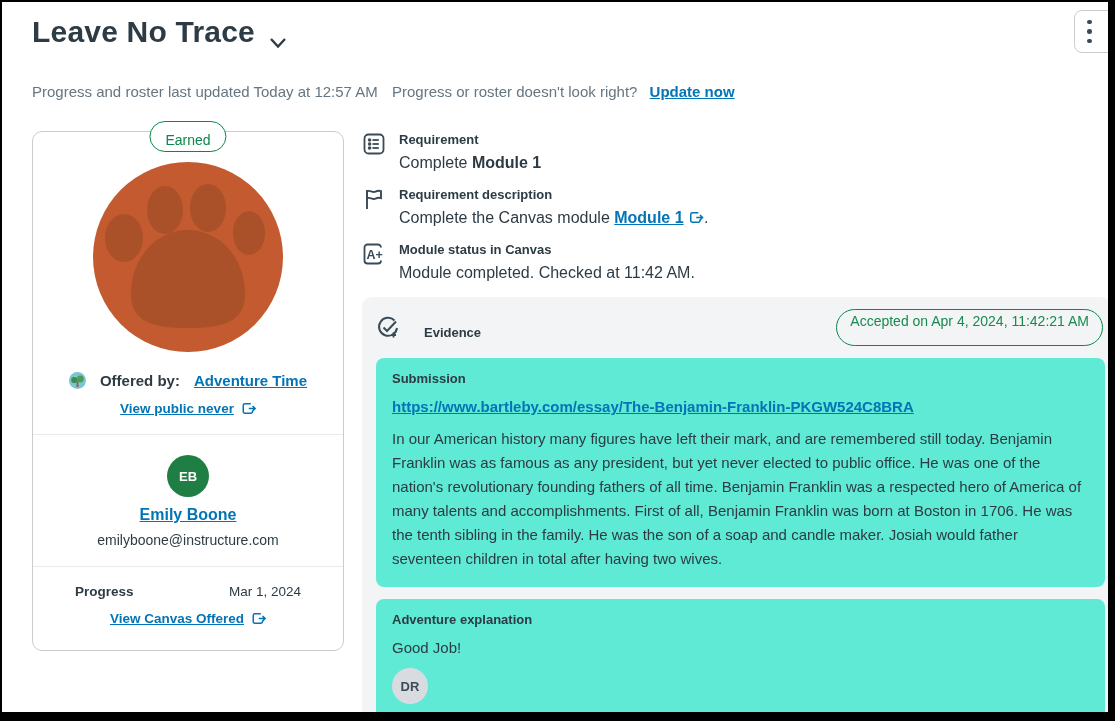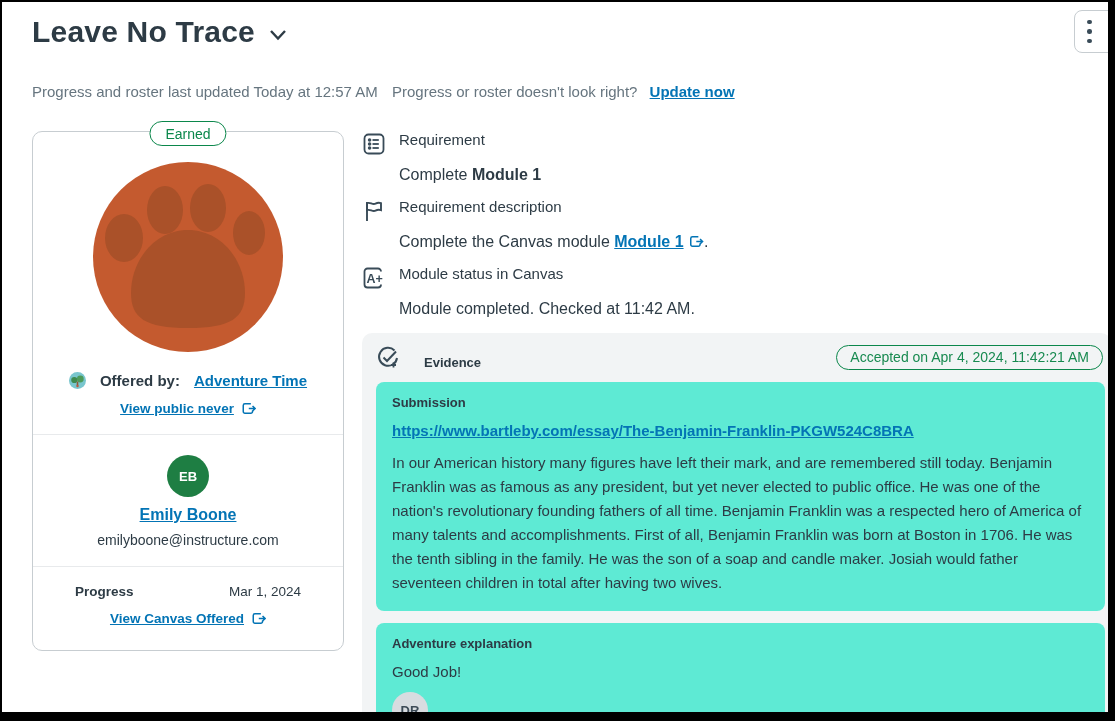--- a/index.html
+++ b/index.html
@@ -3,72 +3,72 @@
 <meta charset="utf-8">
 <style>
   * { margin:0; padding:0; box-sizing:border-box; }
   html,body { background:#000; }
   body { font-family:"Liberation Sans", sans-serif; color:#2D3B45; }
   .frame { width:1115px; height:721px; background:#000; padding:2px 7px 9px 2px; }
   .screen { width:100%; height:100%; background:#fff; overflow:hidden; position:relative; }
 
   
   .header { padding:13px 0 0 30px; position:relative; }
-  .title-row { display:flex; align-items:center; gap:14px; }
+  .title-row { display:flex; align-items:flex-end; gap:14px; }
   .page-title { font-size:30px; font-weight:700; color:#2D3B45; letter-spacing:.2px; }
   .chevron-svg { stroke:#2D3B45; stroke-width:2.4; fill:none; margin-top:6px; }
   .kebab-btn { position:absolute; top:8px; right:-10px; width:44px; height:43px;
     background:#fff; border:1px solid #C7CDD1; border-radius:8px; cursor:pointer;
     display:flex; flex-direction:column; align-items:flex-start; justify-content:center; gap:5px; padding-left:12px; }
   .kebab-btn i { width:4.5px; height:4.5px; border-radius:50%; background:#394B58; }
 
   .status-line { margin:34px 0 0 30px; font-size:15px; color:#66757F; }
   .status-line .spacer { display:inline-block; width:10px; }
   a, .link { color:#0374B5; text-decoration:underline; font-weight:700; cursor:pointer; }
   .update-link { margin-left:8px; }
 
   
   .main { display:flex; align-items:flex-start; margin:31px 0 0 30px; gap:18px; }
 
   
   .badge-card { position:relative; width:312px; flex-shrink:0; background:#fff;
     border:1px solid #C7CDD1; border-radius:10px; padding:24px 0 24px; text-align:center; }
   .earned-pill { position:absolute; top:-11px; left:50%; transform:translateX(-50%);
     background:#fff; border:1px solid #0B874B; color:#0B874B; font-size:14px;
-    padding:4px 15px 3px; border-radius:999px; }
+    padding:10px 15px 3px; border-radius:999px; }
   .paw-wrap { margin:6px auto 10px; width:190px; height:190px; }
   .offered-row { display:flex; align-items:center; justify-content:center; gap:14px;
     font-size:15px; font-weight:700; margin-top:6px; }
   .org-icon { width:17px; height:17px; }
   .small-link-row { margin-top:12px; font-size:13.5px; display:flex; justify-content:center; align-items:center; gap:7px; }
   .divider { border:none; border-top:1px solid #E8EAEC; margin:18px 0 0; }
   .avatar { border-radius:50%; display:flex; align-items:center; justify-content:center; font-weight:700; }
   .avatar-eb { width:42px; height:42px; background:#1E7E43; color:#fff; font-size:13px; margin:20px auto 0; }
   .recipient-name { display:block; font-size:16px; margin-top:9px; }
   .recipient-email { font-size:14px; margin-top:8px; color:#2D3B45; }
   .awarded-row { display:flex; justify-content:space-between; padding:0 42px; margin-top:17px; font-size:13.5px; }
   .awarded-label { font-weight:700; }
   .ext-svg { stroke:#0374B5; stroke-width:1.6; fill:none; }
 
   
   .details-col { flex:1; min-width:0; }
   .detail-row { display:flex; gap:13px; margin-bottom:13px; }
   .detail-icon { width:24px; height:24px; flex-shrink:0; margin-top:1px; }
-  .detail-label { font-size:15px; font-weight:400; line-height:17px; }
-  .detail-value { font-size:16px; margin-top:16px; line-height:21px; }
+  .detail-label { font-size:13px; font-weight:700; line-height:17px; }
+  .detail-value { font-size:16px; margin-top:4px; line-height:21px; }
   .bold { font-weight:700; }
 
   
   .evidence-box { background:#F2F4F5; border-radius:10px; margin-top:14px;
     padding:12px 6px 10px 14px; margin-right:-3px; }
   .evidence-header { display:flex; align-items:center; justify-content:space-between; padding-right:2px; }
   .evidence-title { display:flex; align-items:flex-end; gap:24px; }
   .evidence-title span { font-size:13px; font-weight:700; }
   .accepted-pill { border:1px solid #0B874B; color:#188A50; border-radius:999px;
-    font-size:14px; padding:3px 13px 4px; background:transparent; white-space:nowrap; }
+    font-size:14px; padding:3px 13px 16px; background:transparent; white-space:nowrap; }
   .white-card { background:#5eead4; border-radius:8px; margin-top:12px; padding:13px 16px 16px; }
   .card-heading { font-size:13px; font-weight:700; }
   .submission-link { display:inline-block; margin-top:12px; font-size:15px; word-break:break-all; }
   .submission-body { margin-top:11px; font-size:15px; line-height:24px; color:#2D3B45; }
   .comment-text { margin-top:12px; font-size:15px; }
   .accepted-by-row { display:flex; align-items:center; gap:10px; margin-top:12px; }
   .avatar-dr { width:36px; height:36px; background:#D8DCE0; color:#3D4B57; font-size:13px; }
 </style>
 </head>
 <body>

